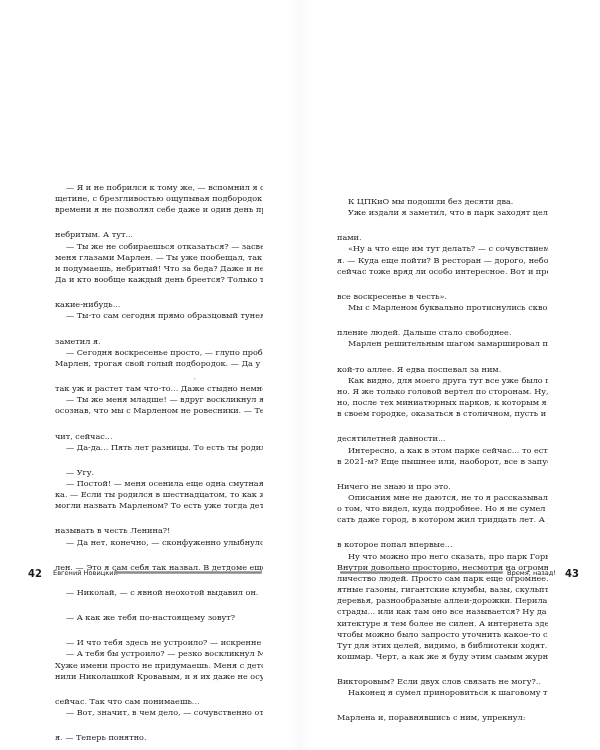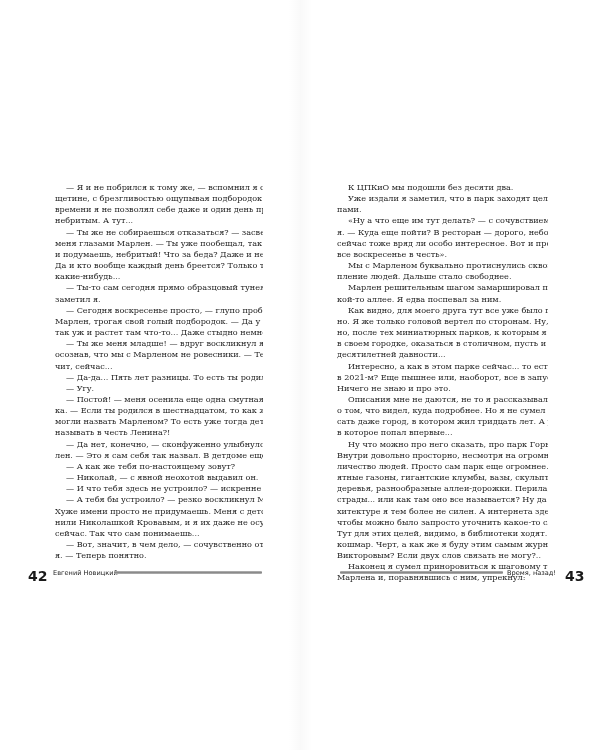--- a/index.html
+++ b/index.html
@@ -15,25 +15,25 @@
       background: linear-gradient(to right, rgba(0,0,0,0) 0%, rgba(0,0,0,0.025) 50%, rgba(0,0,0,0) 100%);
     }
     .text-block {
       position: absolute; font-size: 8.1px; line-height: 11.15px; letter-spacing: 0;
       text-align: justify; hyphens: manual;
     }
     .page-left .text-block { left: 55px; top: 182px; width: 208px; }
     .page-right .text-block { left: 37px; top: 182px; width: 211px; }
     .para { margin: 0; text-indent: 11px; }
     .para .ln { display: block; text-align: justify; text-align-last: justify; white-space: nowrap; overflow: hidden; }
-    .para .ln.last { text-align-last: left; }
+    .para .ln.last { text-align-last: left; margin-top: 14px; }
     .para .ln.first { text-indent: 11px; }
     .para .ln:not(.first) { text-indent: 0; }
     .footer { position: absolute; top: 568px; height: 12px; font-family: "DejaVu Sans", "Liberation Sans", sans-serif; }
-    .page-num { position: absolute; font-size: 14px; font-weight: bold; color: #1a1a1a; top: 0; }
+    .page-num { position: absolute; font-size: 10px; font-weight: bold; color: #1a1a1a; top: 0; }
     .running-head { position: absolute; font-size: 6.6px; color: #222; top: 1px; }
     .rule { position: absolute; height: 3px; top: 3px;
       background: linear-gradient(to bottom, #b8b8b8, #8a8a8a 50%, #b5b5b5);
       border-radius: 1px; }
     .page-left .page-num { left: 28px; }
     .page-left .running-head { left: 53px; }
     .page-left .rule { left: 114px; width: 148px; }
     .page-right .page-num { left: 265px; text-align: center; }
     .page-right .running-head { left: 207px; }
     .page-right .rule { left: 40px; width: 163px; }
@@ -81,24 +81,24 @@
         <span class="ln first">— Постой! — меня осенила еще одна смутная догад-</span>
         <span class="ln">ка. — Если ты родился в шестнадцатом, то как же тебя</span>
         <span class="ln">могли назвать Марленом? То есть уже тогда детей могли</span>
         <span class="ln last">называть в честь Ленина?!</span>
       </p>
       <p class="para" style="text-indent: 0px;">
         <span class="ln first">— Да нет, конечно, — сконфуженно улыбнулся Мар-</span>
         <span class="ln last">лен. — Это я сам себя так назвал. В детдоме еще.</span>
       </p>
       <p class="para" style="text-indent: 0px;">
-        <span class="ln first last">— А как же тебя по-настоящему зовут?</span>
+        <span class="ln first last">— Николай, — с явной неохотой выдавил он.</span>
       </p>
       <p class="para" style="text-indent: 0px;">
-        <span class="ln first last">— Николай, — с явной неохотой выдавил он.</span>
+        <span class="ln first last">— А как же тебя по-настоящему зовут?</span>
       </p>
       <p class="para" style="text-indent: 0px;">
         <span class="ln first last">— И что тебя здесь не устроило? — искренне удивился я.</span>
       </p>
       <p class="para" style="text-indent: 0px;">
         <span class="ln first">— А тебя бы устроило? — резко воскликнул Марлен. —</span>
         <span class="ln">Хуже имени просто не придумаешь. Меня с детства драз-</span>
         <span class="ln">нили Николашкой Кровавым, и я их даже не осуждаю</span>
         <span class="ln last">сейчас. Так что сам понимаешь...</span>
       </p>

